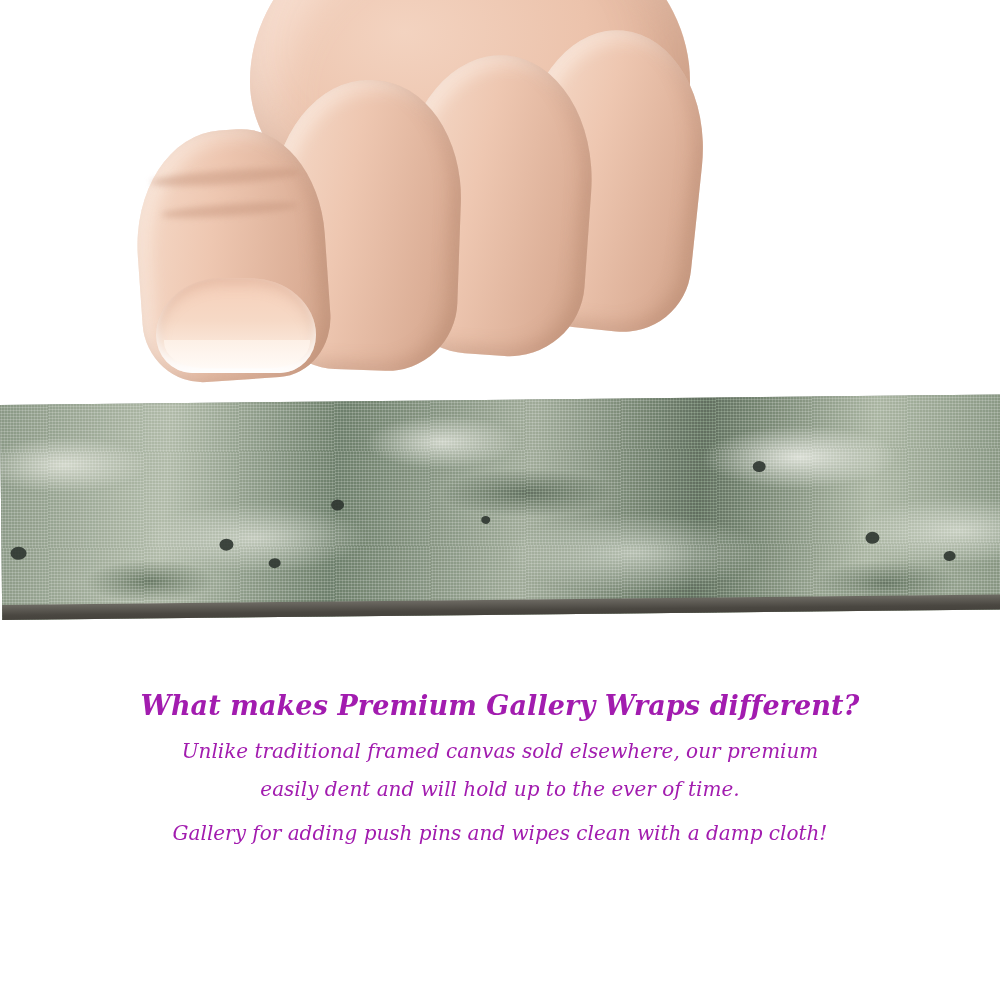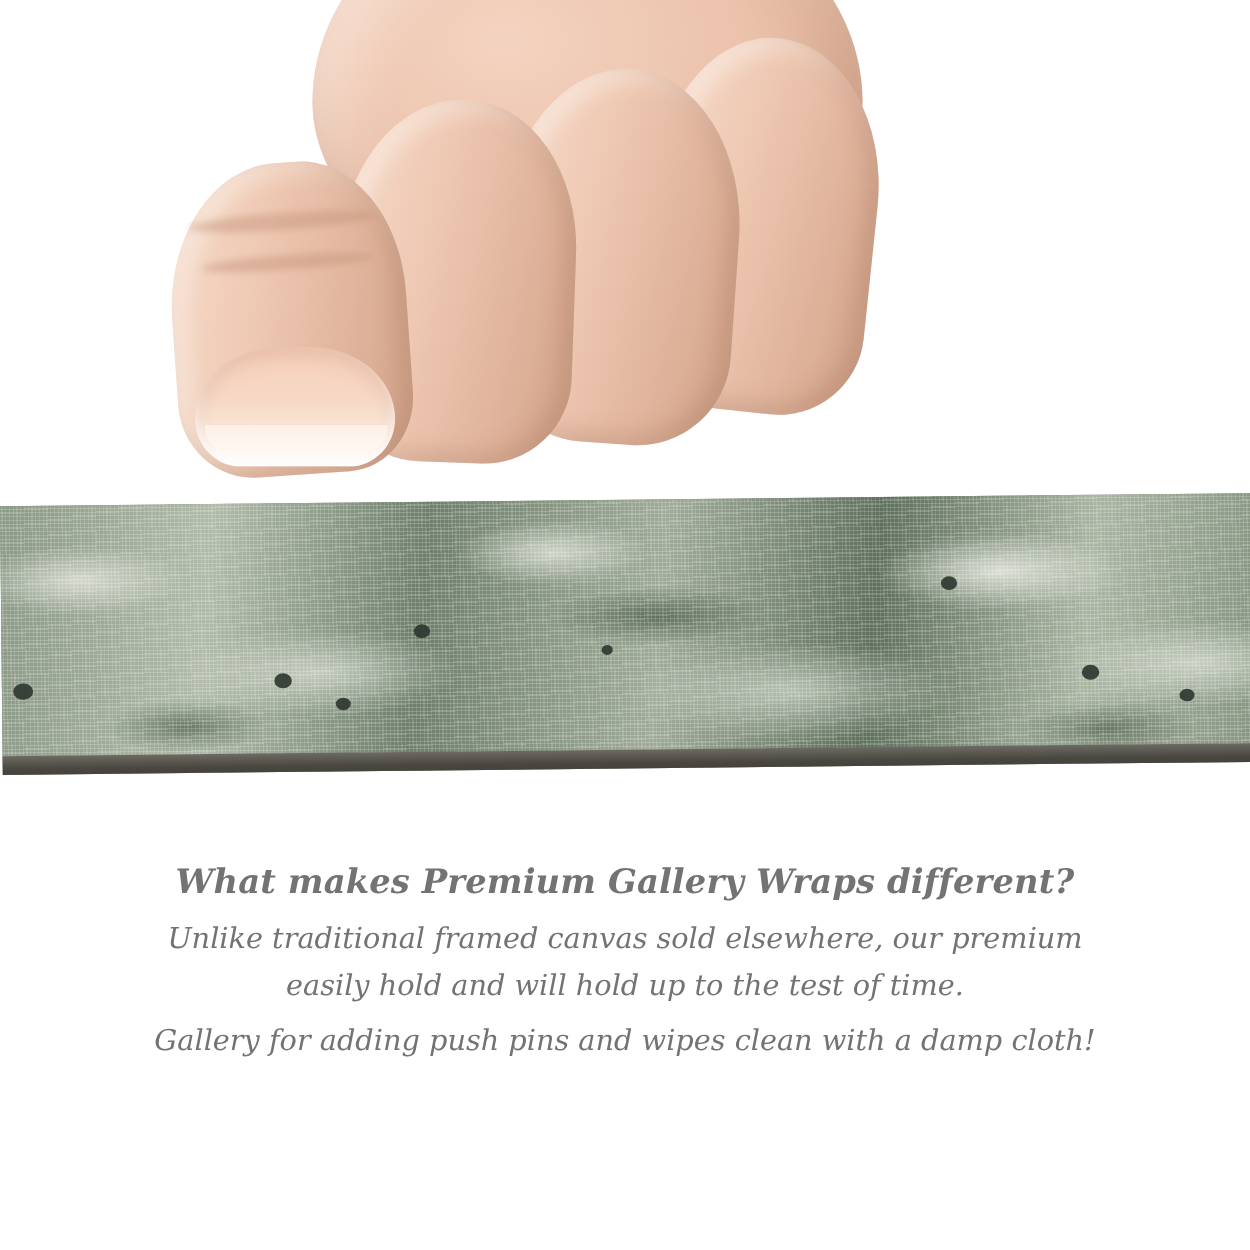--- a/index.html
+++ b/index.html
@@ -155,30 +155,30 @@
 
   
   .caption {
     position: absolute;
     left: 0;
     top: 690px;
     width: 1000px;
     text-align: center;
     font-family: "DejaVu Serif", serif;
     font-style: italic;
-    color: #737373;
+    color: #a21caf;
   }
   .caption .headline {
     font-size: 27px;
     font-weight: 700;
     letter-spacing: 0.1px;
     margin-bottom: 11px;
   }
   .caption .line {
-    font-size: 23px;
+    font-size: 20px;
     line-height: 38px;
     font-weight: 400;
   }
   .caption .line.last {
     margin-top: 6px;
   }
 </style>
 </head>
 <body>
 
@@ -213,17 +213,17 @@
       </div>
       <div class="canvas-edge"></div>
       <div class="edge-shadow"></div>
     </div>
 
   </div>
 
   <div class="caption">
     <div class="headline">What makes Premium Gallery Wraps different?</div>
     <div class="line">Unlike traditional framed canvas sold elsewhere, our premium</div>
-    <div class="line">easily hold and will hold up to the test of time.</div>
+    <div class="line">easily dent and will hold up to the ever of time.</div>
     <div class="line last">Gallery for adding push pins and wipes clean with a damp cloth!</div>
   </div>
 
 </div>
 
 </body></html>

